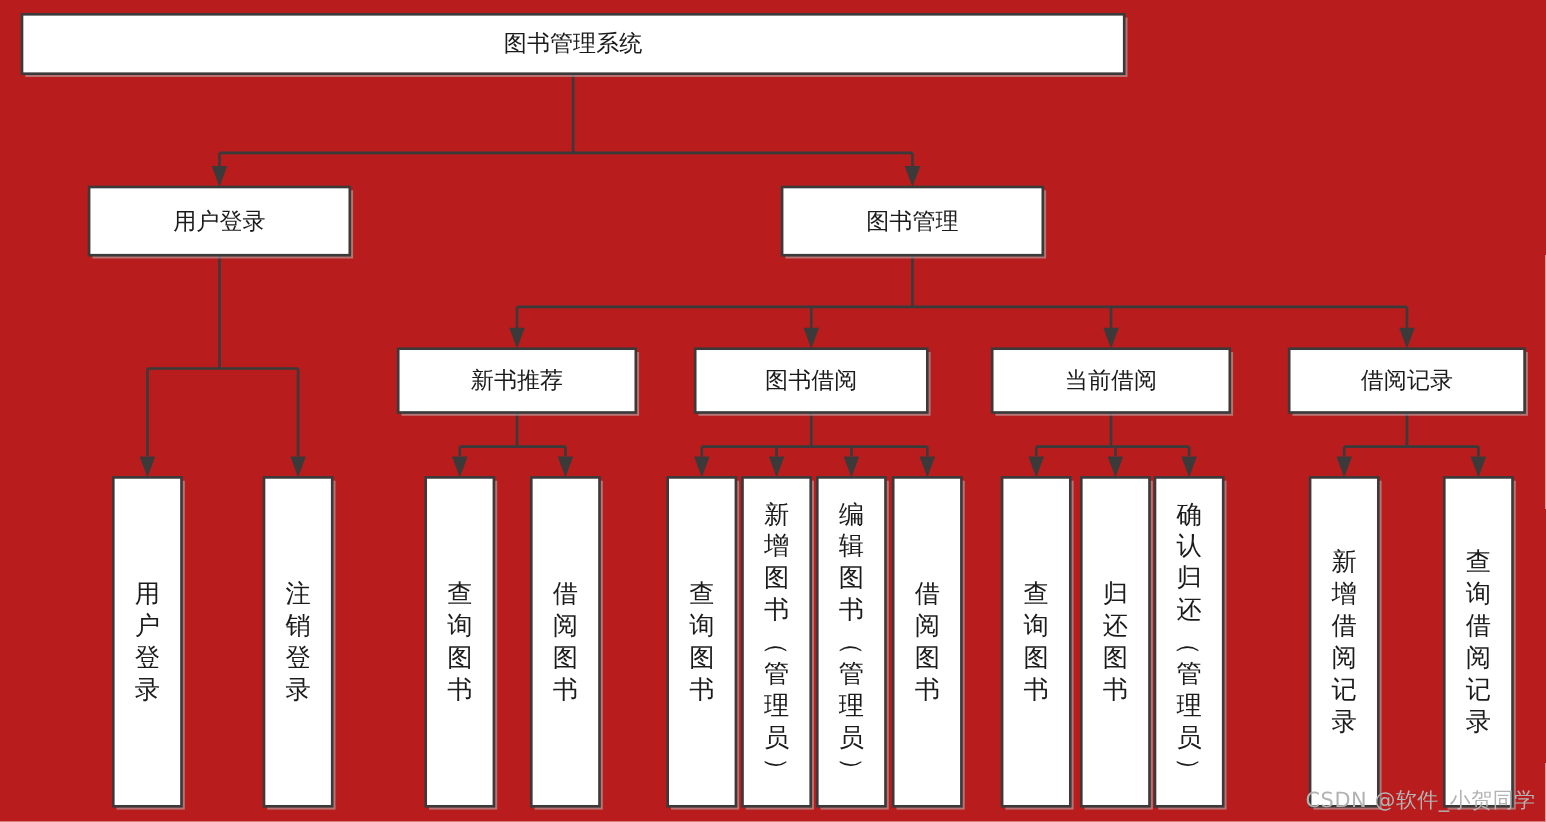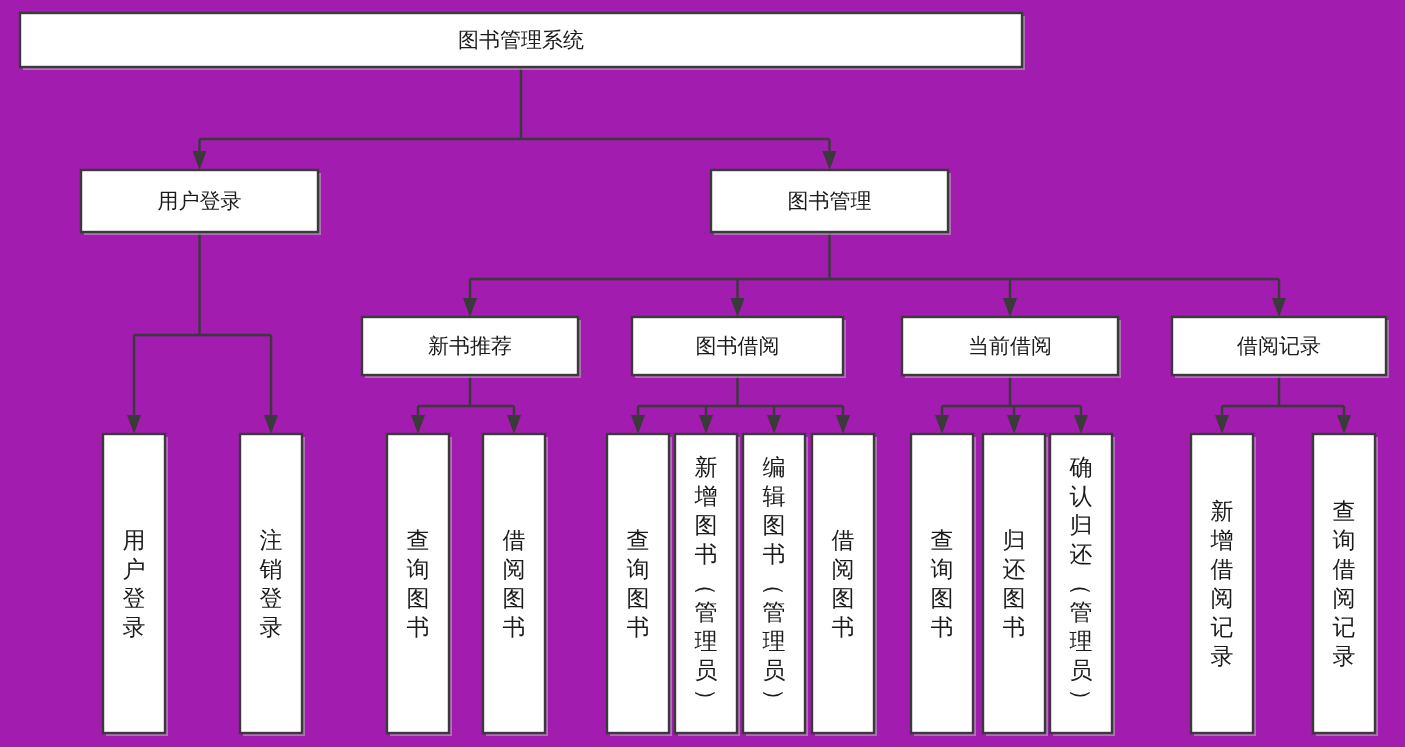--- a/index.html
+++ b/index.html
@@ -8,21 +8,21 @@
     padding: 0;
     background: #ffffff;
   }
   body {
     font-family: "DejaVu Sans", "Liberation Sans", sans-serif;
   }
   #diagram-root {
     position: relative;
     width: 1405px;
     height: 747px;
-    background: #a21caf;
+    background: #b91c1c;
     overflow: hidden;
   }
   svg#tree-svg {
     position: absolute;
     left: 0;
     top: 0;
     width: 1405px;
     height: 747px;
     display: block;
   }
@@ -284,13 +284,14 @@
           <rect x="1313" y="434" width="62" height="299" class="node-box"></rect>
           <text x="1344" y="518.5" class="node-label-v">查</text>
           <text x="1344" y="547.5" class="node-label-v">询</text>
           <text x="1344" y="576.5" class="node-label-v">借</text>
           <text x="1344" y="605.5" class="node-label-v">阅</text>
           <text x="1344" y="634.5" class="node-label-v">记</text>
           <text x="1344" y="663.5" class="node-label-v">录</text>
         </g>
       </g>
   </svg>
+  <div class="watermark">CSDN @软件_小贺同学</div>
 </div>
 
 </body></html>

